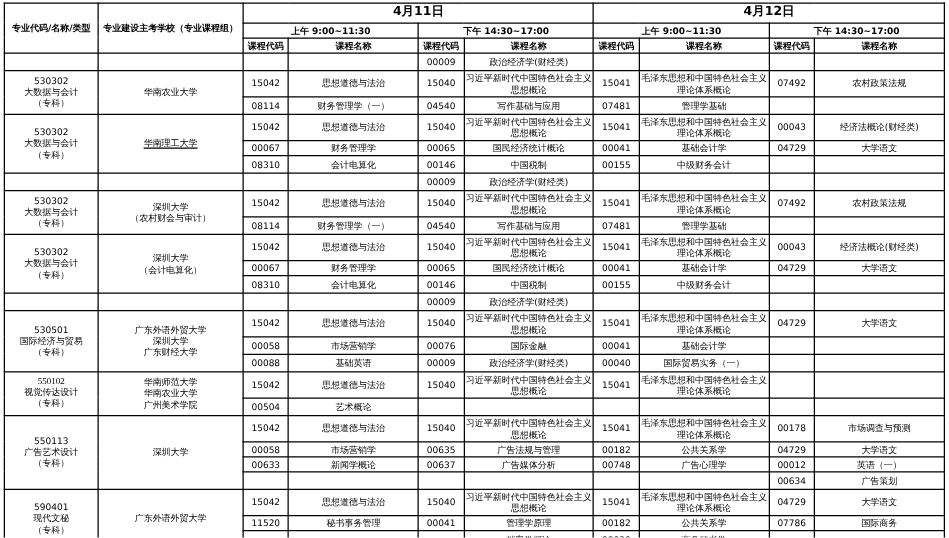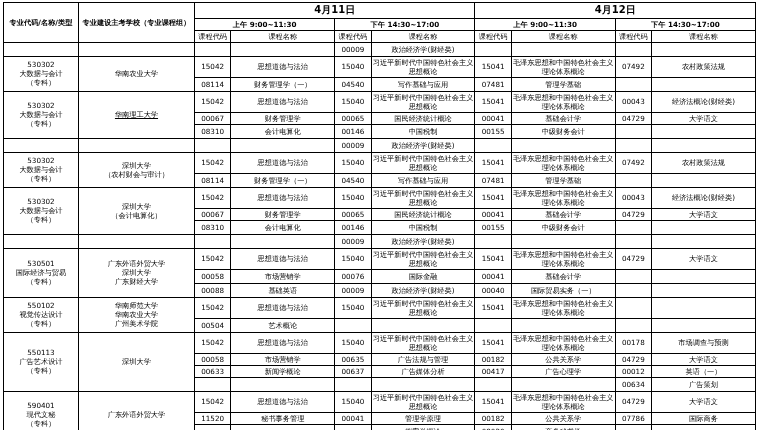--- a/index.html
+++ b/index.html
@@ -45,21 +45,21 @@
   .col-code    { width: 62px; }
   .col-school  { width: 96px; }
   .col-ccode   { width: 30px; }
   .col-cname   { width: 86px; }
   .col-ccode2  { width: 30px; }
   .col-cname2  { width: 86px; }
   .col-ccode3  { width: 30px; }
   .col-cname3  { width: 86px; }
   .col-ccode4  { width: 30px; }
   .col-cname4  { width: 86px; }
-  .hdr-row th { font-weight: normal; margin-left: 18px; }
+  .hdr-row th { font-weight: bold; margin-left: 18px; }
   .empty { height: 11px; }
 </style>
 </head>
 <body>
 
 <div class="sheet">
   <table class="exam">
     <colgroup>
       <col class="col-code">
         <col class="col-school">
@@ -281,21 +281,21 @@
           <td>00088</td>
           <td>基础英语</td>
           <td>00009</td>
           <td>政治经济学(财经类)</td>
           <td>00040</td>
           <td>国际贸易实务（一）</td>
           <td class="empty"></td>
           <td class="empty"></td>
         </tr>
         <tr>
-          <td rowspan="2" style="white-space: pre-line;">550102
+          <td rowspan="2" style="white-space: pre-line; font-family: Liberation Serif, serif;">550102
 视觉传达设计
 （专科）</td>
           <td rowspan="2" style="white-space: pre-line;">华南师范大学
 华南农业大学
 广州美术学院</td>
           <td>15042</td>
           <td>思想道德与法治</td>
           <td>15040</td>
           <td>习近平新时代中国特色社会主义思想概论</td>
           <td>15041</td>
@@ -335,21 +335,21 @@
           <td>00182</td>
           <td>公共关系学</td>
           <td>04729</td>
           <td>大学语文</td>
         </tr>
         <tr>
           <td>00633</td>
           <td>新闻学概论</td>
           <td>00637</td>
           <td>广告媒体分析</td>
-          <td>00417</td>
+          <td>00748</td>
           <td>广告心理学</td>
           <td>00012</td>
           <td>英语（一）</td>
         </tr>
         <tr>
           <td class="empty"></td>
           <td class="empty"></td>
           <td class="empty"></td>
           <td class="empty"></td>
           <td class="empty"></td>

